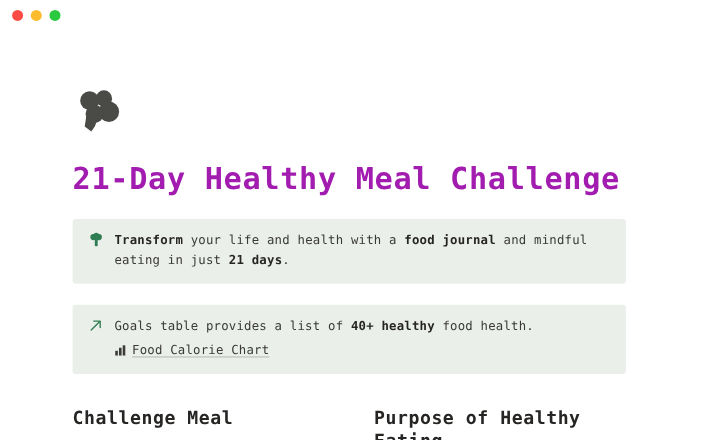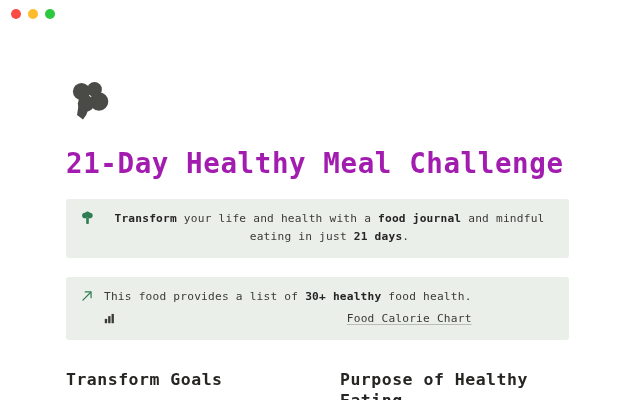--- a/index.html
+++ b/index.html
@@ -95,30 +95,28 @@
     margin-top: 1px;
     display: flex;
     align-items: flex-start;
     justify-content: center;
   }
   .callout-body {
     font-size: 11.2px;
     line-height: 1.62;
     color: #3b3a37;
     letter-spacing: 0.2px;
-    text-align: center;
   }
   .callout-body b { font-weight: 700; color: #262523; }
 
   .callout-link-row {
     display: flex;
     align-items: center;
     gap: 5px;
     margin-top: 3px;
-    justify-content: space-between;
   }
   .chart-icon { display: block; }
   .callout-link {
     font-size: 11.2px;
     color: #3b3a37;
     text-decoration: underline;
     text-underline-offset: 2px;
     text-decoration-color: #b9bdb7;
     letter-spacing: 0.2px;
     cursor: pointer;
@@ -191,41 +189,41 @@
       <span class="callout-icon">
         <svg width="14" height="14" viewBox="0 0 24 24" aria-hidden="true">
           <g stroke="#2f7d52" stroke-width="2.1" fill="none" stroke-linecap="round" stroke-linejoin="round">
             <line x1="5" y1="19" x2="18" y2="6"></line>
             <polyline points="9,5 19,5 19,15"></polyline>
           </g>
         </svg>
       </span>
       <div>
         <div class="callout-body">
-          <span>This food provides a list of </span><b>30+ healthy</b><span> food health.</span>
+          <span>Goals table provides a list of </span><b>40+ healthy</b><span> food health.</span>
         </div>
         <div class="callout-link-row">
           <span class="chart-icon">
             <svg width="11" height="11" viewBox="0 0 14 14" aria-hidden="true">
               <g fill="#3b3a37">
                 <rect x="1" y="7.5" width="3" height="5.5"></rect>
                 <rect x="5.3" y="4.0" width="3" height="9"></rect>
                 <rect x="9.6" y="1.2" width="3" height="11.8"></rect>
               </g>
             </svg>
           </span>
           <span class="callout-link">Food Calorie Chart</span>
         </div>
       </div>
     </div>
 
     <div class="columns">
 
       <div class="col-left">
-        <h2 class="section-heading">Transform Goals</h2>
+        <h2 class="section-heading">Challenge Meal</h2>
 
       </div>
 
       <div class="col-right">
         <h2 class="section-heading">Purpose of Healthy Eating</h2>
       </div>
 
     </div>
 
   </div>

